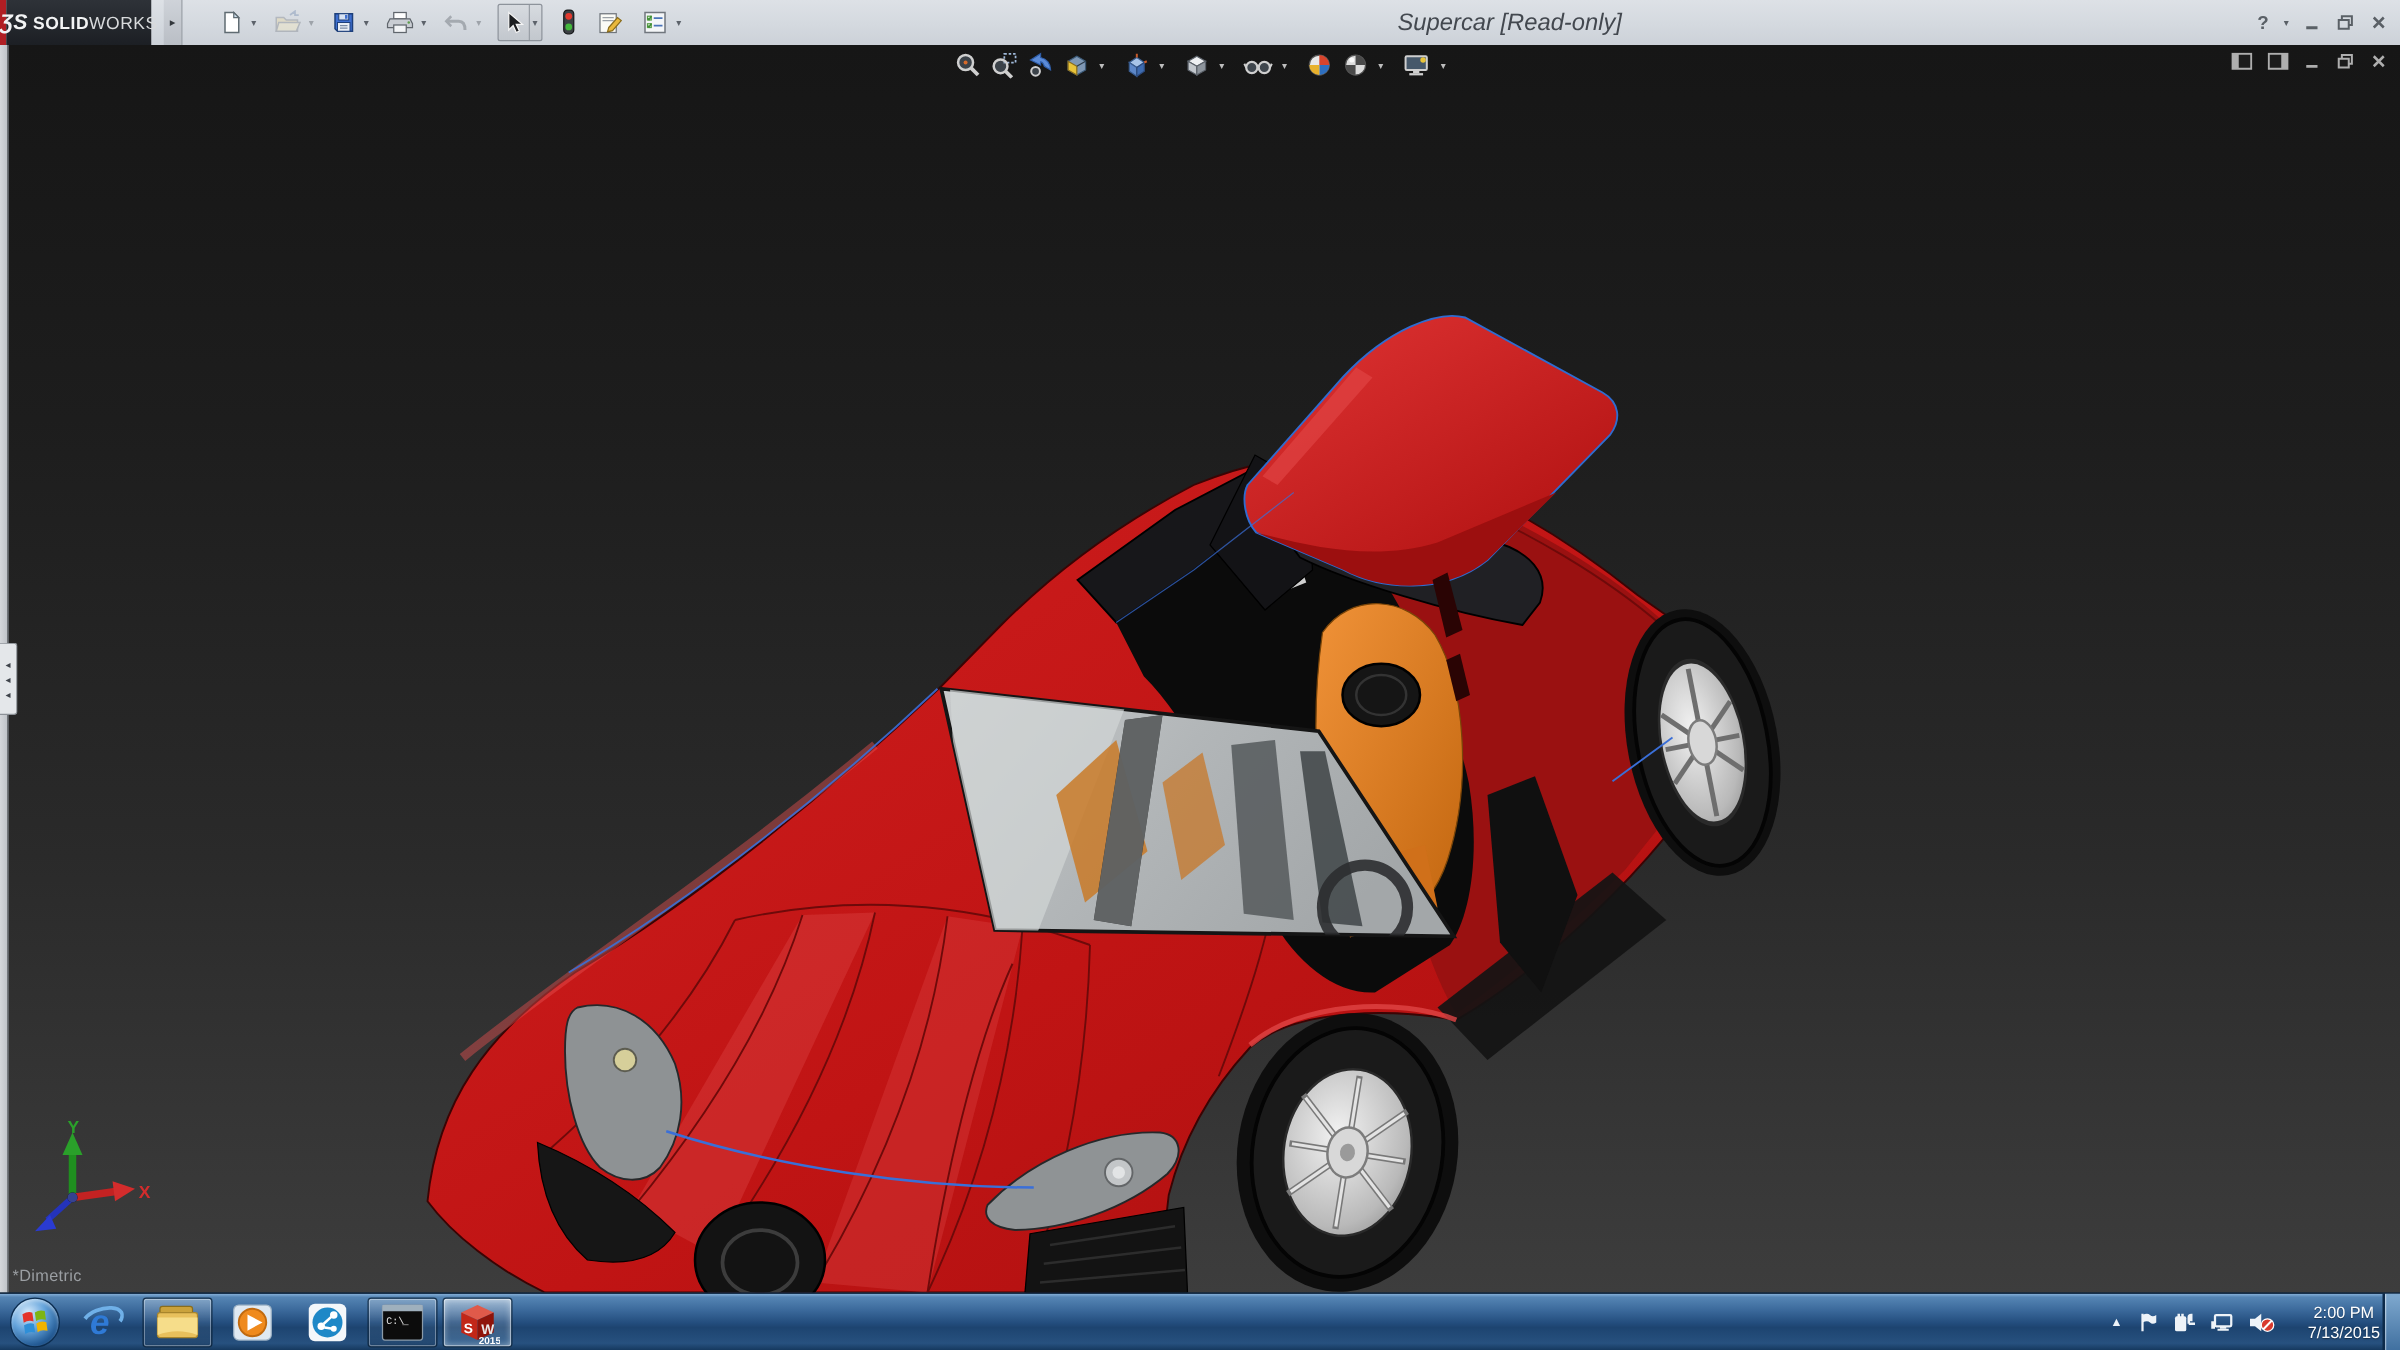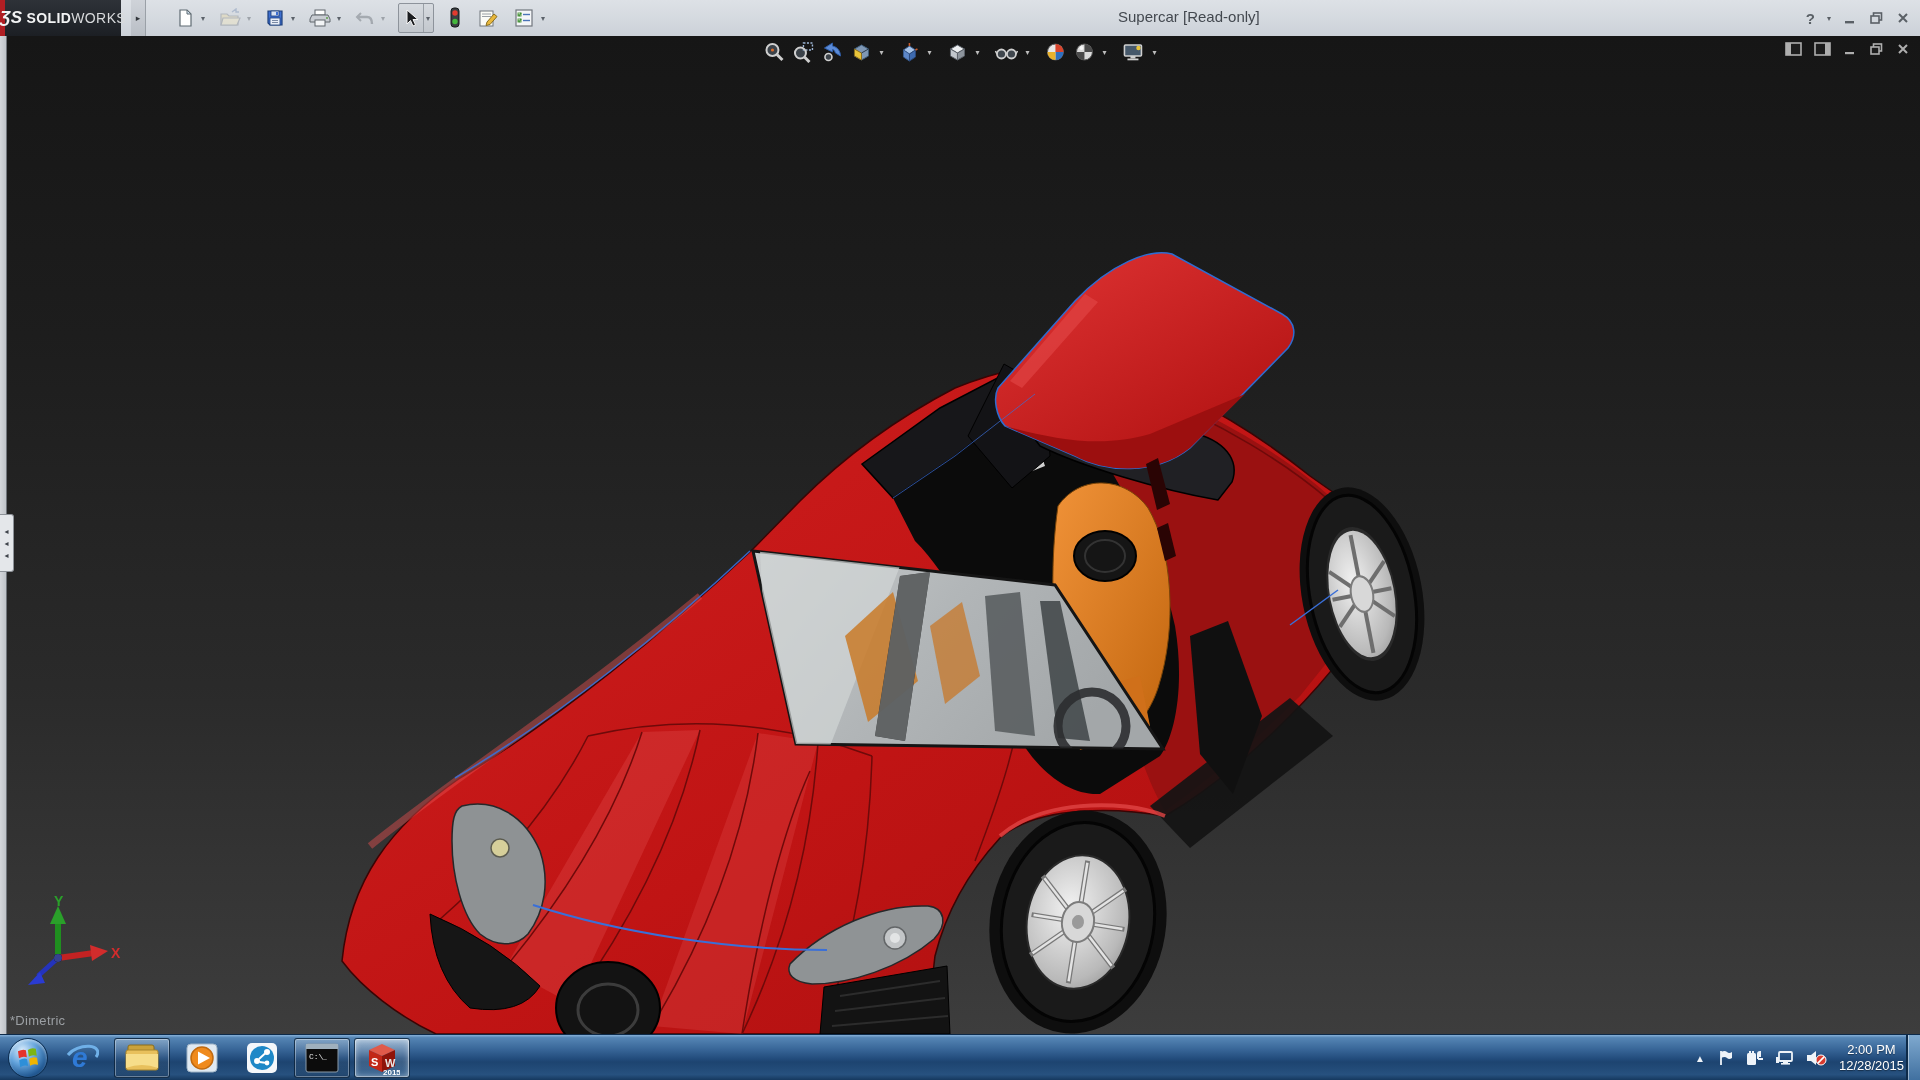--- a/index.html
+++ b/index.html
@@ -23,21 +23,21 @@
   .file-toolbar { position:absolute; left:172px; top:0; height:36px; display:flex; align-items:center; gap:1px; }
   .tb-btn { display:flex; align-items:center; height:30px; padding:0 3px; border-radius:2px; cursor:pointer; }
   .tb-btn svg { display:block; }
   .tb-caret { font-size:8px; color:#5c626a; padding:0 3px 0 2px; cursor:pointer; }
   .tb-sep { width:6px; }
   .disabled { opacity:.45; }
   .select-group { display:flex; align-items:center; height:30px; border:1px solid #8d939b;
     background:linear-gradient(180deg,#d7dbe0,#c2c7cd); border-radius:2px; margin:0 2px; }
   .select-group .tb-btn { height:28px; }
   .select-group .tb-caret { border-left:1px solid #9aa0a7; height:28px; display:flex; align-items:center; }
-  .win-title { position:absolute; left:1118px; top:8px; font-size:15px; color:#43484f; }
+  .win-title { position:absolute; left:1118px; top:8px; font-size:19px; color:#43484f;font-style:italic; }
   .title-controls { position:absolute; right:10px; top:0; height:36px; display:flex; align-items:center; gap:12px; color:#5a6066; }
   .title-controls .help { font-weight:bold; font-size:15px; cursor:pointer; }
   .title-controls .caret { font-size:8px; cursor:pointer; }
   .tc-ico { cursor:pointer; display:flex; align-items:center; }
 
   
   .viewport { position:absolute; left:0; top:36px; width:1920px; height:998px;
     background:linear-gradient(180deg,#161616 0%,#1d1d1d 30%,#2a2a2a 65%,#3d3d3d 100%); }
   .left-strip { position:absolute; left:0; top:0; width:7px; height:998px;
     background:linear-gradient(90deg,#d4d7db,#bfc3c8); border-right:1px solid #6f747a; }
@@ -67,21 +67,21 @@
   .task-icons { display:flex; align-items:center; gap:4px; height:46px; }
   .task-btn { width:56px; height:40px; margin-top:0; display:flex; align-items:center; justify-content:center;
     border-radius:3px; cursor:pointer; }
   .task-btn.open { border:1px solid rgba(10,35,60,.85); background:linear-gradient(180deg,rgba(255,255,255,.28),rgba(255,255,255,.06) 50%,rgba(0,0,0,.12));
     box-shadow:inset 0 0 0 1px rgba(255,255,255,.35); }
   .task-btn.active { background:linear-gradient(180deg,rgba(255,255,255,.45),rgba(255,255,255,.15) 50%,rgba(120,170,210,.25));
     box-shadow:inset 0 0 6px rgba(255,255,255,.55), inset 0 0 0 1px rgba(255,255,255,.4); }
   .tray { position:absolute; right:16px; top:0; height:46px; display:flex; align-items:center; gap:10px; }
   .tray-arrow { color:#eef3f8; font-size:10px; cursor:pointer; padding:2px; }
   .tray-ico { cursor:pointer; display:flex; align-items:center; }
-  .clock { color:#fff; font-size:13px; text-align:center; line-height:16px; cursor:default; margin-left:2px;
+  .clock { color:#fff; font-size:13px; text-align:center; line-height:16px; cursor:default; margin-left:16px;
     text-shadow:0 1px 1px rgba(0,0,0,.4); }
   .show-desktop { position:absolute; right:0; top:0; width:14px; height:46px; cursor:pointer;
     background:linear-gradient(180deg,#7fa9cf,#3f6f9f); border-left:2px solid #0d2a49;
     box-shadow:inset 1px 0 0 rgba(255,255,255,.45); }
 </style>
 </head>
 <body>
 
 <div id="screen">
 
@@ -627,18 +627,18 @@
       </span>
       <span class="tray-ico">
         <svg width="22" height="18" viewBox="0 0 22 18">
           <path d="M2,6 L6,6 L11,2 L11,16 L6,12 L2,12 Z" fill="#eef3f8"></path>
           <circle cx="16" cy="11" r="5" fill="#d83a2e" stroke="#fff" stroke-width="1"></circle>
           <line x1="12.7" y1="14.4" x2="19.3" y2="7.6" stroke="#fff" stroke-width="1.6"></line>
         </svg>
       </span>
       <div class="clock">
         <div>2:00 PM</div>
-        <div>12/28/2015</div>
+        <div>7/13/2015</div>
       </div>
     </div>
     <div class="show-desktop"></div>
   </div>
 </div>
 
 </body></html>

